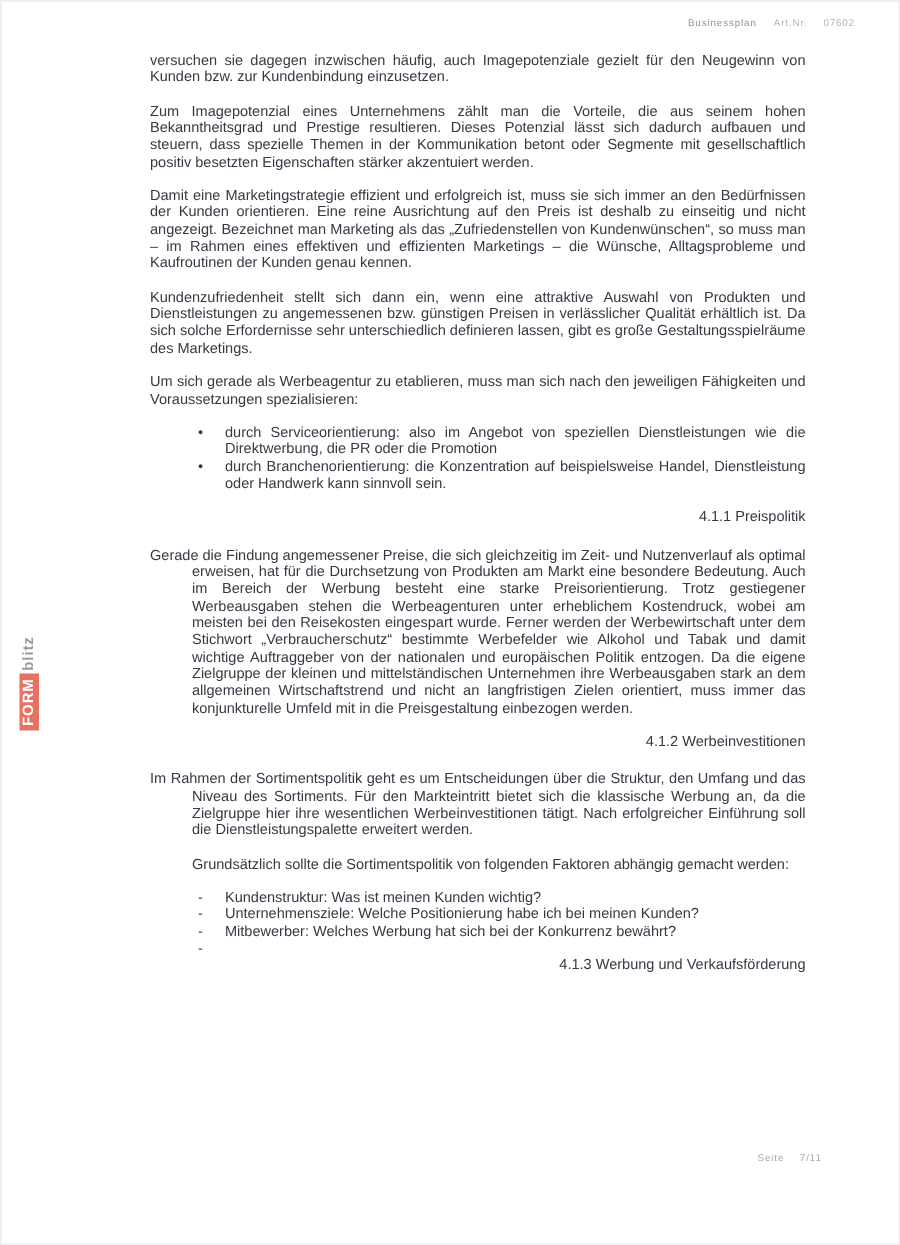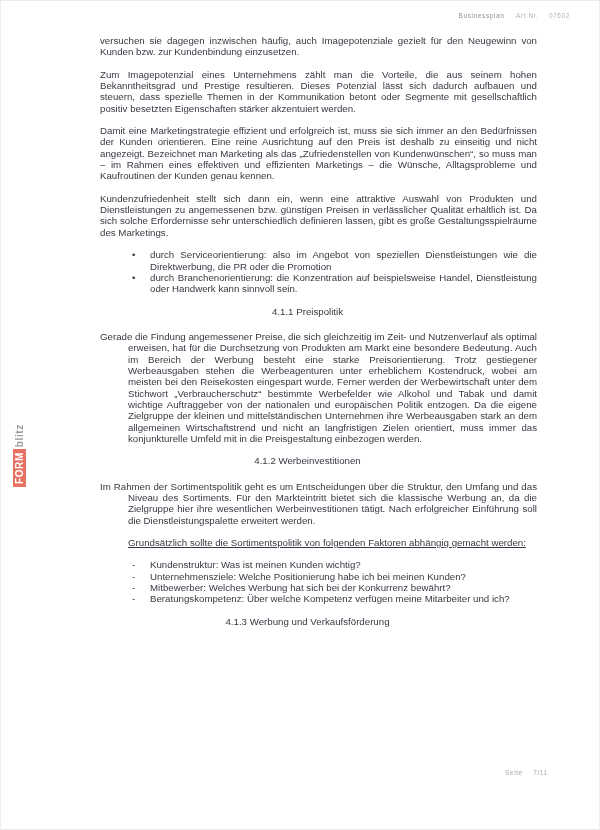--- a/index.html
+++ b/index.html
@@ -50,24 +50,24 @@
   
   .content {
     position: absolute; left: 100px; top: 35px; width: 437px;
     font-size: 9.7px; line-height: 11.35px; color: #383844;
   }
   .para {
     margin: 0 0 11px 0;
     text-align: justify;
   }
   .para.hanging { padding-left: 28px; text-indent: -28px; }
-  .para.indented { padding-left: 28px; text-decoration: underline; }
+  .para.indented { padding-left: 28px; }
   .heading {
     margin: 10px 0 14px -22px;
-    text-align: center;
+    text-align: right;
   }
   .list { margin: 0 0 11px 0; }
   .li { position: relative; padding-left: 50px; text-align: justify; }
   .li .marker { position: absolute; left: 32px; top: 0; text-indent: 0; }
 </style>
 </head>
 <body>
 
 <div class="page-frame"></div>
 
@@ -80,34 +80,35 @@
 <div class="logo">
   <span class="logo-form">FORM</span>
   <span class="logo-blitz">blitz</span>
 </div>
 
 <div class="content">
     <p class="para">versuchen sie dagegen inzwischen häufig, auch Imagepotenziale gezielt für den Neugewinn von Kunden bzw. zur Kundenbindung einzusetzen.</p>
     <p class="para">Zum Imagepotenzial eines Unternehmens zählt man die Vorteile, die aus seinem hohen Bekanntheitsgrad und Prestige resultieren. Dieses Potenzial lässt sich dadurch aufbauen und steuern, dass spezielle Themen in der Kommunikation betont oder Segmente mit gesellschaftlich positiv besetzten Eigenschaften stärker akzentuiert werden.</p>
     <p class="para">Damit eine Marketingstrategie effizient und erfolgreich ist, muss sie sich immer an den Bedürfnissen der Kunden orientieren. Eine reine Ausrichtung auf den Preis ist deshalb zu einseitig und nicht angezeigt. Bezeichnet man Marketing als das „Zufriedenstellen von Kundenwünschen“, so muss man – im Rahmen eines effektiven und effizienten Marketings – die Wünsche, Alltagsprobleme und Kaufroutinen der Kunden genau kennen.</p>
     <p class="para">Kundenzufriedenheit stellt sich dann ein, wenn eine attraktive Auswahl von Produkten und Dienstleistungen zu angemessenen bzw. günstigen Preisen in verlässlicher Qualität erhältlich ist. Da sich solche Erfordernisse sehr unterschiedlich definieren lassen, gibt es große Gestaltungsspielräume des Marketings.</p>
+    <p class="para">Um sich gerade als Werbeagentur zu etablieren, muss man sich nach den jeweiligen Fähigkeiten und Voraussetzungen spezialisieren:</p>
     <div class="list">
       <div class="li"><span class="marker">•</span><span>durch Serviceorientierung: also im Angebot von speziellen Dienstleistungen wie die Direktwerbung, die PR oder die Promotion</span></div>
       <div class="li"><span class="marker">•</span><span>durch Branchenorientierung: die Konzentration auf beispielsweise Handel, Dienstleistung oder Handwerk kann sinnvoll sein.</span></div>
     </div>
     <div class="heading">4.1.1 Preispolitik</div>
     <p class="para hanging">Gerade die Findung angemessener Preise, die sich gleichzeitig im Zeit- und Nutzenverlauf als optimal erweisen, hat für die Durchsetzung von Produkten am Markt eine besondere Bedeutung. Auch im Bereich der Werbung besteht eine starke Preisorientierung. Trotz gestiegener Werbeausgaben stehen die Werbeagenturen unter erheblichem Kostendruck, wobei am meisten bei den Reisekosten eingespart wurde. Ferner werden der Werbewirtschaft unter dem Stichwort „Verbraucherschutz“ bestimmte Werbefelder wie Alkohol und Tabak und damit wichtige Auftraggeber von der nationalen und europäischen Politik entzogen. Da die eigene Zielgruppe der kleinen und mittelständischen Unternehmen ihre Werbeausgaben stark an dem allgemeinen Wirtschaftstrend und nicht an langfristigen Zielen orientiert, muss immer das konjunkturelle Umfeld mit in die Preisgestaltung einbezogen werden.</p>
     <div class="heading">4.1.2 Werbeinvestitionen</div>
     <p class="para hanging">Im Rahmen der Sortimentspolitik geht es um Entscheidungen über die Struktur, den Umfang und das Niveau des Sortiments. Für den Markteintritt bietet sich die klassische Werbung an, da die Zielgruppe hier ihre wesentlichen Werbeinvestitionen tätigt. Nach erfolgreicher Einführung soll die Dienstleistungspalette erweitert werden.</p>
     <p class="para indented">Grundsätzlich sollte die Sortimentspolitik von folgenden Faktoren abhängig gemacht werden:</p>
     <div class="list">
       <div class="li"><span class="marker">-</span><span>Kundenstruktur: Was ist meinen Kunden wichtig?</span></div>
       <div class="li"><span class="marker">-</span><span>Unternehmensziele: Welche Positionierung habe ich bei meinen Kunden?</span></div>
       <div class="li"><span class="marker">-</span><span>Mitbewerber: Welches Werbung hat sich bei der Konkurrenz bewährt?</span></div>
-      <div class="li"><span class="marker">-</span><span>Beratungskompetenz: Über welche Kompetenz verfügen meine Mitarbeiter und ich?</span></div>
+      <div class="li"><span class="marker">-</span></div>
     </div>
     <div class="heading">4.1.3 Werbung und Verkaufsförderung</div>
   </div>
 
 <div class="footer">
   <span class="ftr-label">Seite</span>
   <span class="ftr-num">7/11</span>
 </div>
 
 </body></html>

